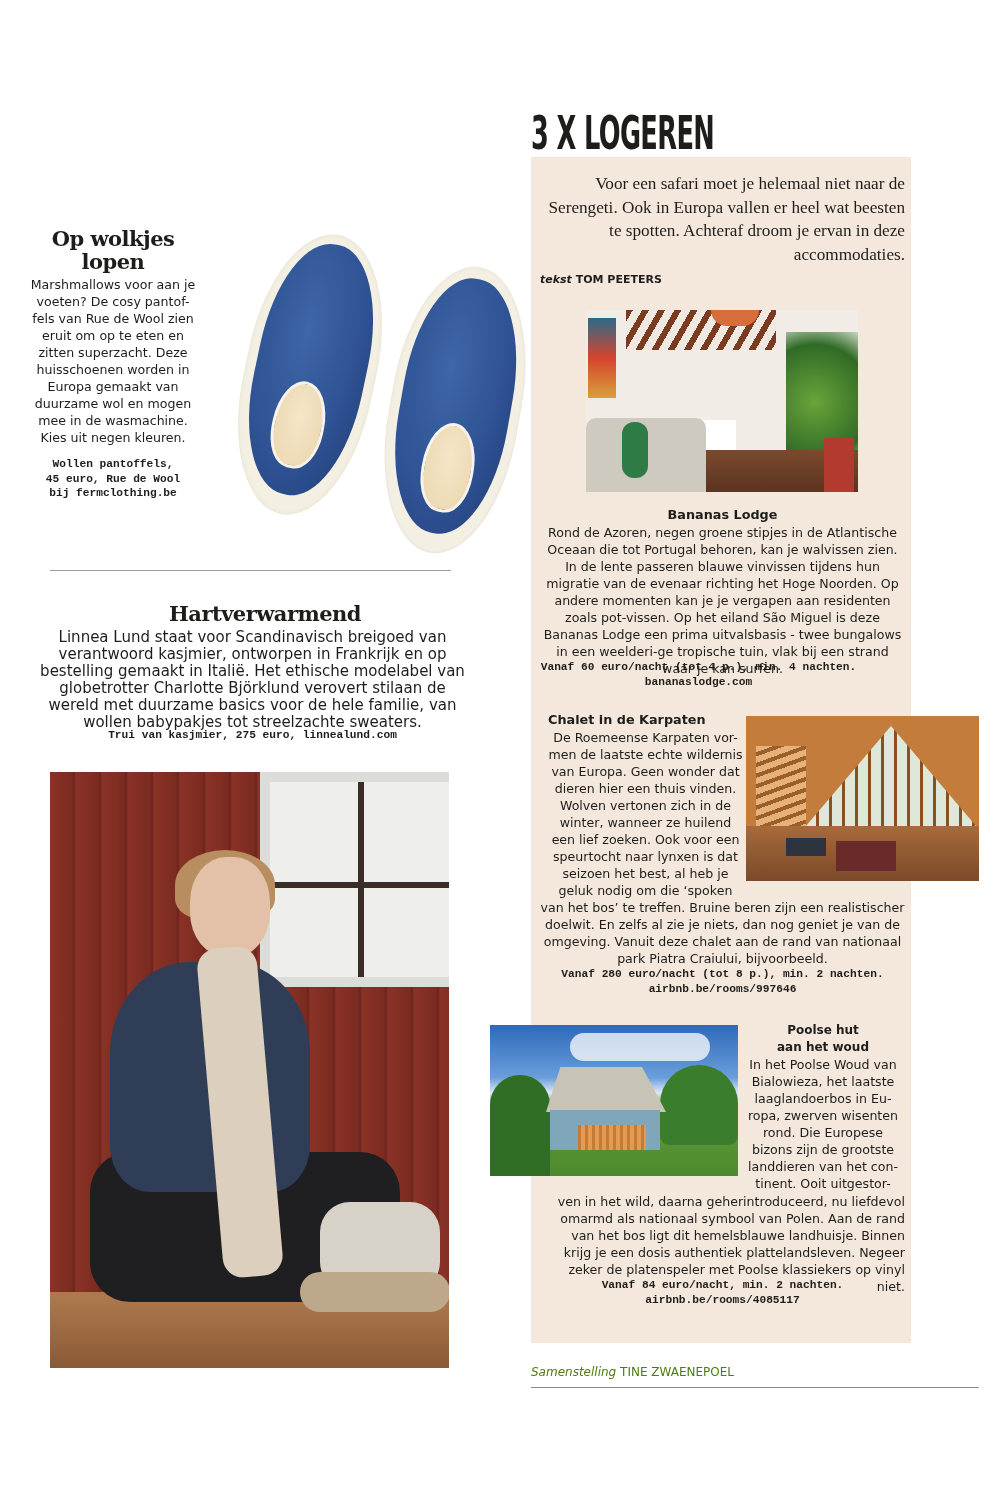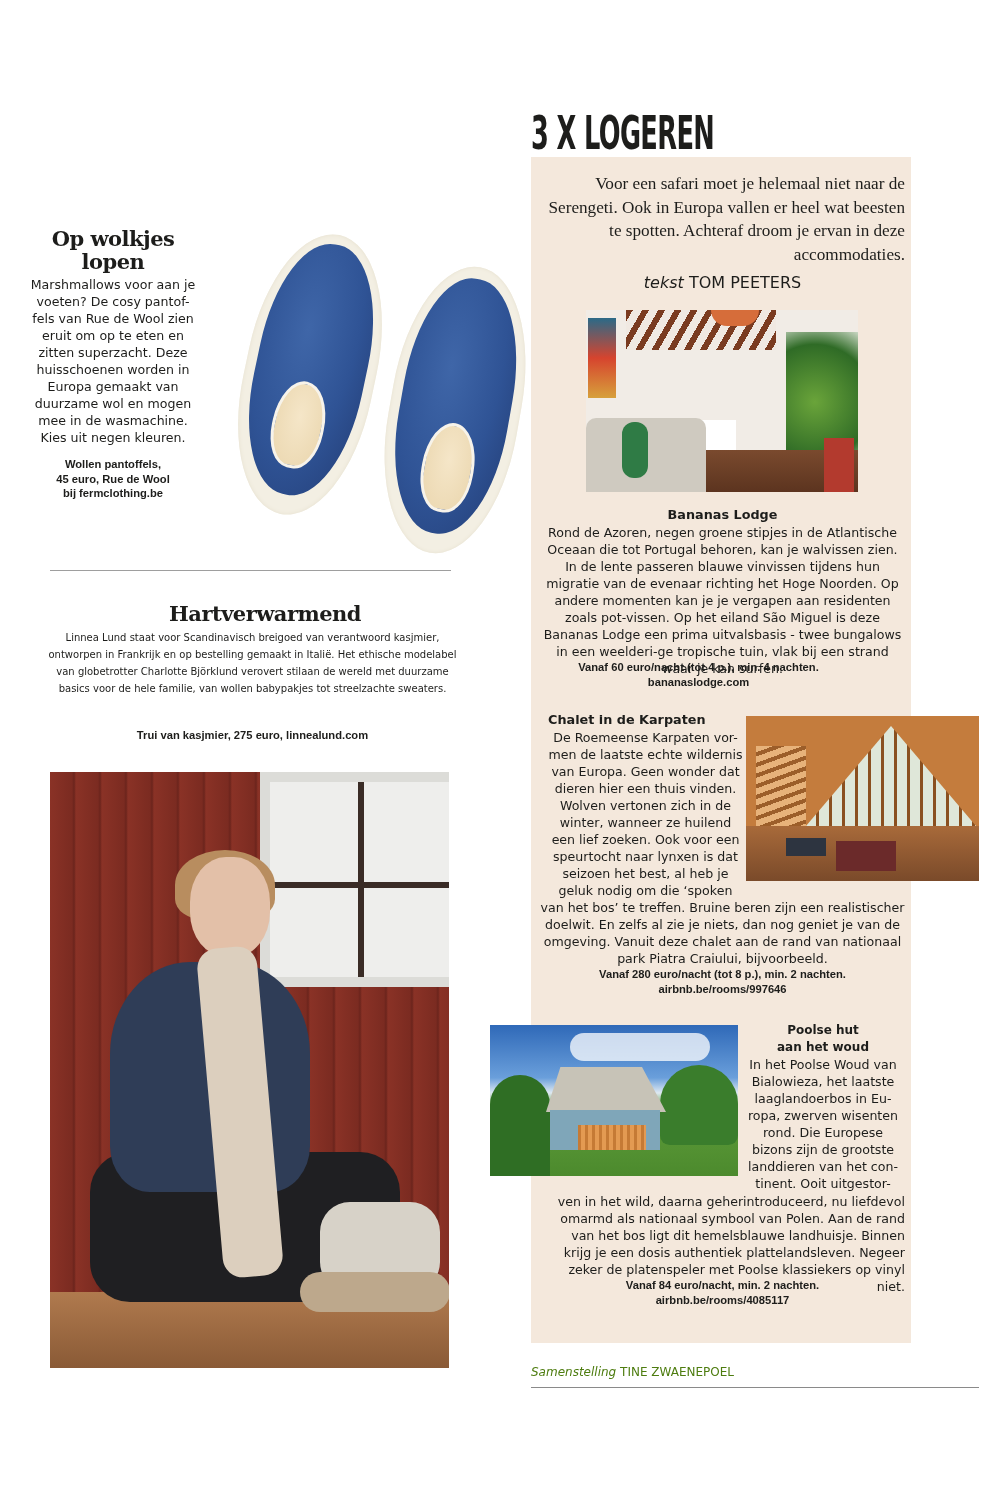--- a/index.html
+++ b/index.html
@@ -1,57 +1,57 @@
 <!DOCTYPE html>
 <html><head>
 <meta charset="utf-8">
 <style>
   html,body{margin:0;padding:0;}
   body{width:1000px;height:1500px;background:#ffffff;position:relative;overflow:hidden;font-family:"Liberation Sans",sans-serif;color:#1d1d1b;}
   .abs{position:absolute;}
   .serif-head{font-family:"DejaVu Serif",serif;font-weight:bold;color:#1d1d1b;letter-spacing:-0.5px;}
   .body-txt{font-family:"DejaVu Sans",sans-serif;font-size:12.6px;line-height:17px;text-align:center;color:#1d1d1b;}
-  .credit{font-family:Liberation Sans, sans-serif;font-weight:bold;font-size:11.2px;line-height:14.5px;text-align:center;color:#1d1d1b;}
+  .credit{font-family:Liberation Mono, monospace;font-weight:bold;font-size:11.2px;line-height:14.5px;text-align:center;color:#1d1d1b;}
 
   
   #op-title{left:20px;top:227px;width:186px;text-align:center;font-size:21px;line-height:23px;}
   #op-body{left:28px;top:276px;width:170px;}
   #op-credit{left:28px;top:457px;width:170px;}
 
   
   #slippers{left:215px;top:170px;width:325px;height:400px;}
   .slipper{position:absolute;border-radius:50%/45%;background:#f3efe3;box-shadow:0 0 4px #e6e0cf inset;}
   .slipper .fur{position:absolute;border-radius:48%/44%;background:radial-gradient(ellipse at 40% 35%,#3f66a8 0%,#2f5395 55%,#243f78 100%);}
   .slipper .hole{position:absolute;border-radius:50% 50% 45% 45%;background:radial-gradient(ellipse at 50% 40%,#f5e6c8 0%,#ead6ae 100%);border:3px solid #f7f3ea;}
 
   #rule-left{left:50px;top:570px;width:401px;height:1px;background:#9e9e9e;}
 
   #hart-title{left:50px;top:602px;width:430px;text-align:center;font-size:21px;line-height:24px;}
-  #hart-body{left:40px;top:629px;width:425px;font-size:10px;}
+  #hart-body{left:40px;top:629px;width:425px;font-size:15px;}
   #hart-credit{left:40px;top:728px;width:425px;}
 
   
   #model{left:50px;top:772px;width:399px;height:596px;overflow:hidden;background:#7a2a22;}
   #model .wall{position:absolute;inset:0;background:repeating-linear-gradient(90deg,#8a3226 0px,#7b2b21 22px,#6b241c 24px,#8a3226 26px);}
   #model .window{position:absolute;left:210px;top:0;width:200px;height:215px;background:#eeeeec;border:10px solid #dcdcd8;box-sizing:border-box;}
   #model .win-div{position:absolute;background:#3a2c26;}
   #model .bench{position:absolute;left:0;top:520px;width:399px;height:76px;background:linear-gradient(#b07a4e,#8a5a36);}
   #model .person-sweater{position:absolute;left:60px;top:190px;width:200px;height:230px;border-radius:40% 40% 20% 20%;background:#2f3d57;}
   #model .person-head{position:absolute;left:140px;top:85px;width:80px;height:100px;border-radius:45%;background:#e3c0a8;}
   #model .person-hair{position:absolute;left:125px;top:78px;width:100px;height:70px;border-radius:50% 50% 30% 30%;background:#b88d5f;}
   #model .scarf{position:absolute;left:160px;top:175px;width:60px;height:330px;background:#dccfbe;border-radius:20px;transform:rotate(-5deg);}
   #model .pants{position:absolute;left:40px;top:380px;width:310px;height:150px;border-radius:40px;background:#1f1f22;}
   #model .socks{position:absolute;left:270px;top:430px;width:120px;height:90px;border-radius:30px;background:#d7d2c8;}
   #model .sandal{position:absolute;left:250px;top:500px;width:150px;height:40px;border-radius:20px;background:#bda88c;}
 
   
   #logeren-title{left:531px;top:108px;font-family:"DejaVu Sans Condensed","DejaVu Sans",sans-serif;font-weight:bold;font-size:46px;line-height:50px;letter-spacing:-1px;transform:scaleX(0.62);transform-origin:left top;color:#1d1d1b;}
   #beige-panel{left:531px;top:157px;width:380px;height:1186px;background:#f4e8dc;}
   #intro{left:540px;top:172px;width:365px;font-family:Liberation Serif, serif;font-size:17.2px;line-height:23.6px;text-align:right;color:#1d1d1b;}
-  #byline{left:540px;top:273px;width:365px;text-align:center;font-family:"DejaVu Sans",sans-serif;font-size:16px;}
+  #byline{left:540px;top:273px;width:365px;text-align:left;font-family:"DejaVu Sans",sans-serif;font-size:11px;font-weight:bold;}
   #byline i{font-style:italic;}
 
   
   #lodge{left:586px;top:310px;width:272px;height:182px;overflow:hidden;background:#f1ece6;}
   #lodge .ceiling{position:absolute;left:40px;top:0;width:150px;height:40px;background:repeating-linear-gradient(120deg,#7a3b20 0 6px,#f0e9e2 6px 14px);}
   #lodge .lamp{position:absolute;left:125px;top:0;width:48px;height:16px;border-radius:0 0 24px 24px;background:#d66d3a;}
   #lodge .painting{position:absolute;left:2px;top:8px;width:28px;height:80px;background:linear-gradient(#2a6a88,#d6442e,#d7a03b);}
   #lodge .garden{position:absolute;left:200px;top:22px;width:72px;height:140px;background:radial-gradient(circle at 40% 50%,#6aa43a,#2f6b26 70%,#c9d7c3);}
   #lodge .bed{position:absolute;left:70px;top:110px;width:80px;height:30px;background:#ffffff;}
   #lodge .sofa{position:absolute;left:0;top:108px;width:120px;height:74px;background:#cfcac0;border-radius:10px 10px 0 0;}

